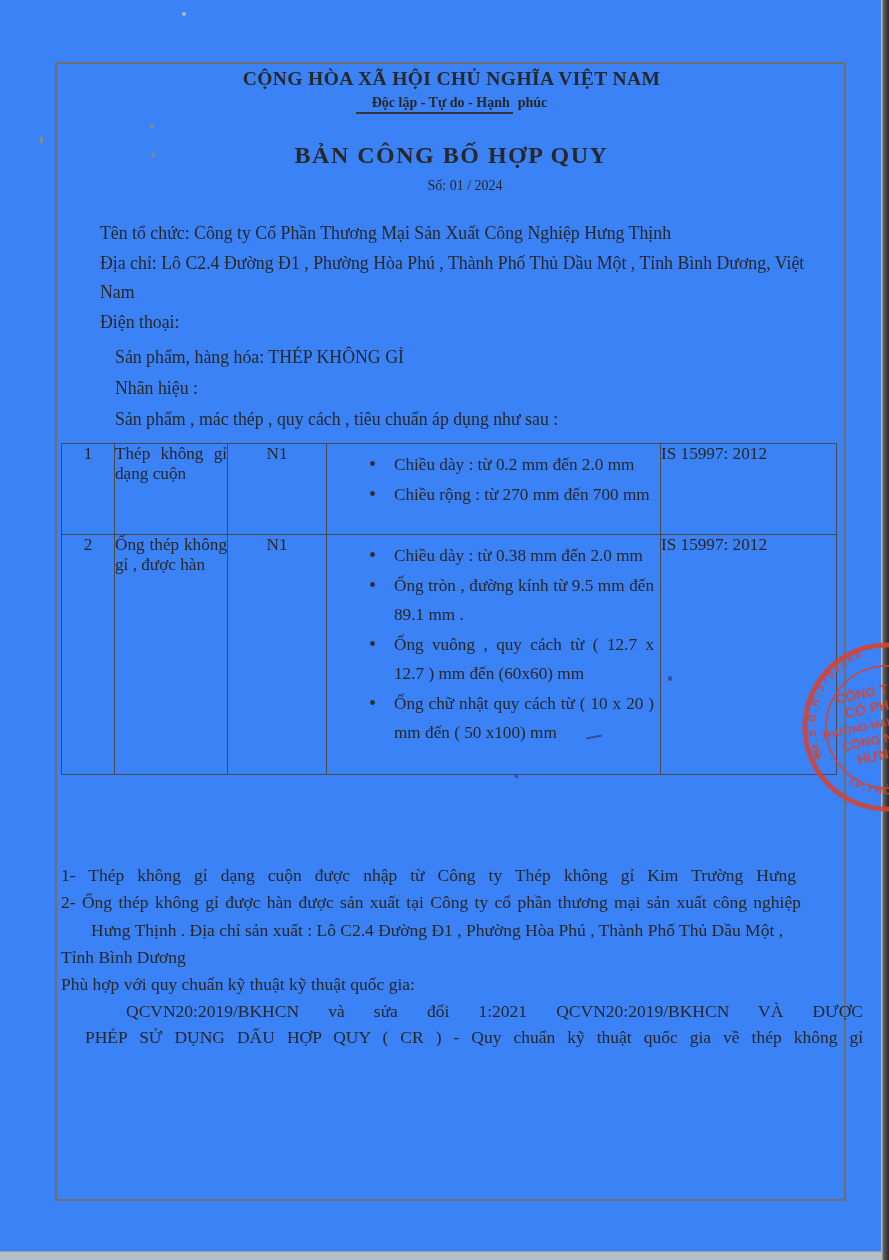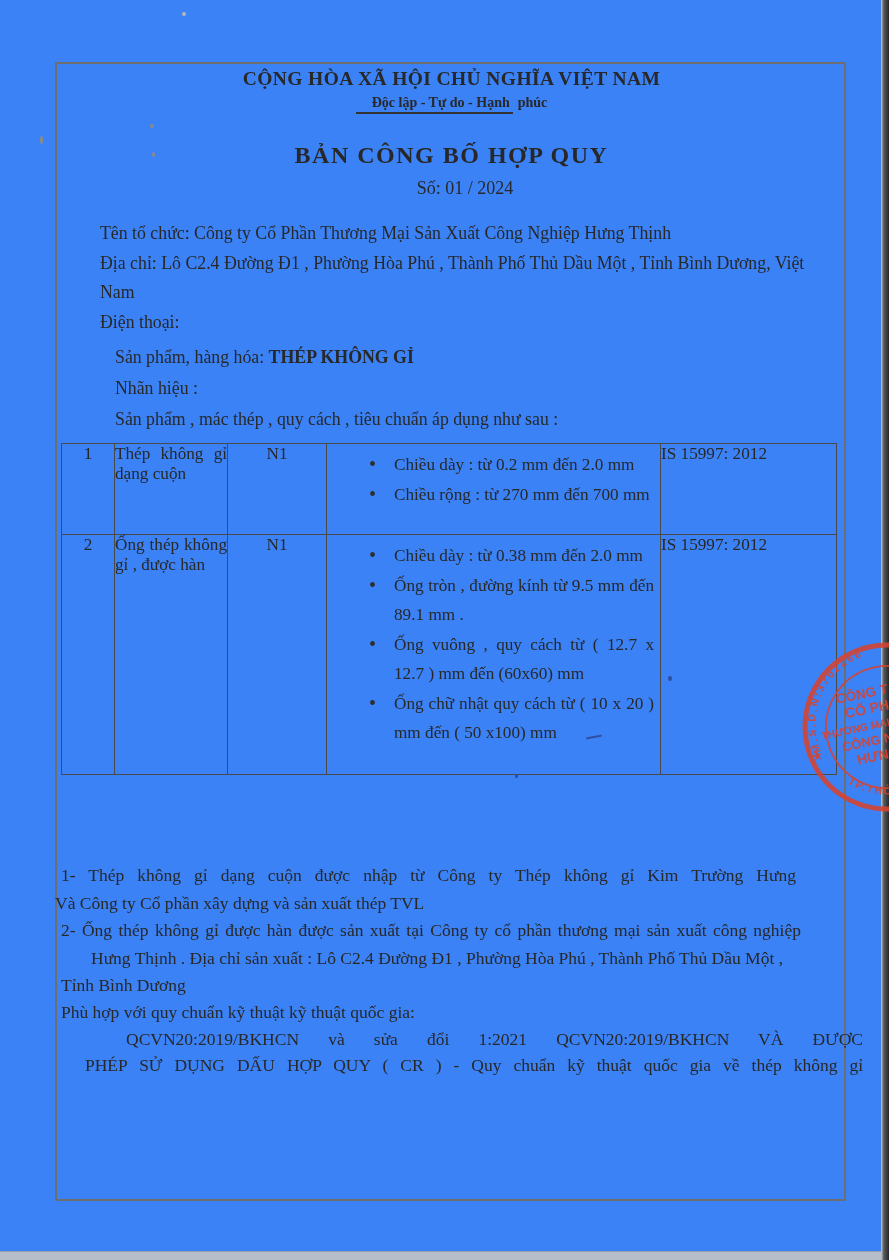--- a/index.html
+++ b/index.html
@@ -12,27 +12,27 @@
     position:absolute; left:55px; top:62px; width:791px; height:1139px;
     border:2px solid #6e6e6e; box-sizing:border-box; background:transparent;
   }
   
   .hdr{position:absolute; left:55px; top:68px; width:793px; text-align:center;}
   .nat-title{font-weight:bold; font-size:19.5px; letter-spacing:.4px;}
   .motto{margin-top:5px; font-weight:bold; font-size:14px;}
   .motto-u{border-bottom:2px solid #333; padding:0 3px 2px 16px;}
   .motto-t{margin-left:5px;}
   .doc-title{margin-top:31px; font-weight:bold; font-size:24px; letter-spacing:1.5px;}
-  .doc-num{margin-top:9px; font-size:18px;padding-left:27px;}
+  .doc-num{margin-top:9px; font-size:14px;padding-left:27px;}
   
   .info{position:absolute; left:100px; top:219px; width:706px; font-size:17.8px; line-height:29.5px;font-family:Liberation Serif, serif;}
   .info p{margin:0;}
   .product{position:absolute; left:115px; top:342px; width:700px; font-size:17.8px; line-height:31px;}
   .product p{margin:0;}
-  .product b{font-weight:bold;text-align:center;}
+  .product b{font-weight:normal;text-align:center;}
   
   table.spec{
     position:absolute; left:61px; top:443px; width:775px;
     border-collapse:collapse; table-layout:fixed; font-size:17.2px;
   }
   table.spec th, table.spec td{
     border:1.6px solid #4a4a4a; vertical-align:top; font-weight:normal;
     padding:0; box-sizing:border-box;
   }
   table.spec th{height:44px; vertical-align:middle; text-align:left; padding:2px 8px;}
@@ -135,21 +135,20 @@
         </ul>
       </td>
       <td class="std">IS 15997: 2012</td>
     </tr>
   </tbody>
     </table>
 
   <div class="notes">
     <p class="note1">
       <span class="l1 jl">1-  Thép không gỉ dạng cuộn được nhập từ Công ty Thép không gỉ Kim Trường Hưng</span>
-      <span class="l2">Và Công ty Cổ phần xây dựng và sản xuất thép TVL</span>
     </p>
     <p class="note2">2-  Ống thép không gỉ được hàn được sản xuất tại Công ty cổ phần thương mại sản xuất công nghiệp Hưng Thịnh . Địa chỉ sản xuất : Lô C2.4 Đường Đ1 , Phường Hòa Phú , Thành Phố Thủ Dầu Một ,</p>
     <p class="prov">Tỉnh Bình Dương</p>
     <p class="fit">Phù hợp với quy chuẩn kỹ thuật kỹ thuật quốc gia:</p>
     <p class="qcvn">
       <span class="l1">QCVN20:2019/BKHCN và sửa đổi 1:2021 QCVN20:2019/BKHCN VÀ ĐƯỢC</span>
       <span class="l2">PHÉP SỬ DỤNG DẤU HỢP QUY ( CR ) -  Quy chuẩn kỹ thuật quốc gia về thép không gỉ</span>
     </p>
   </div>
 

